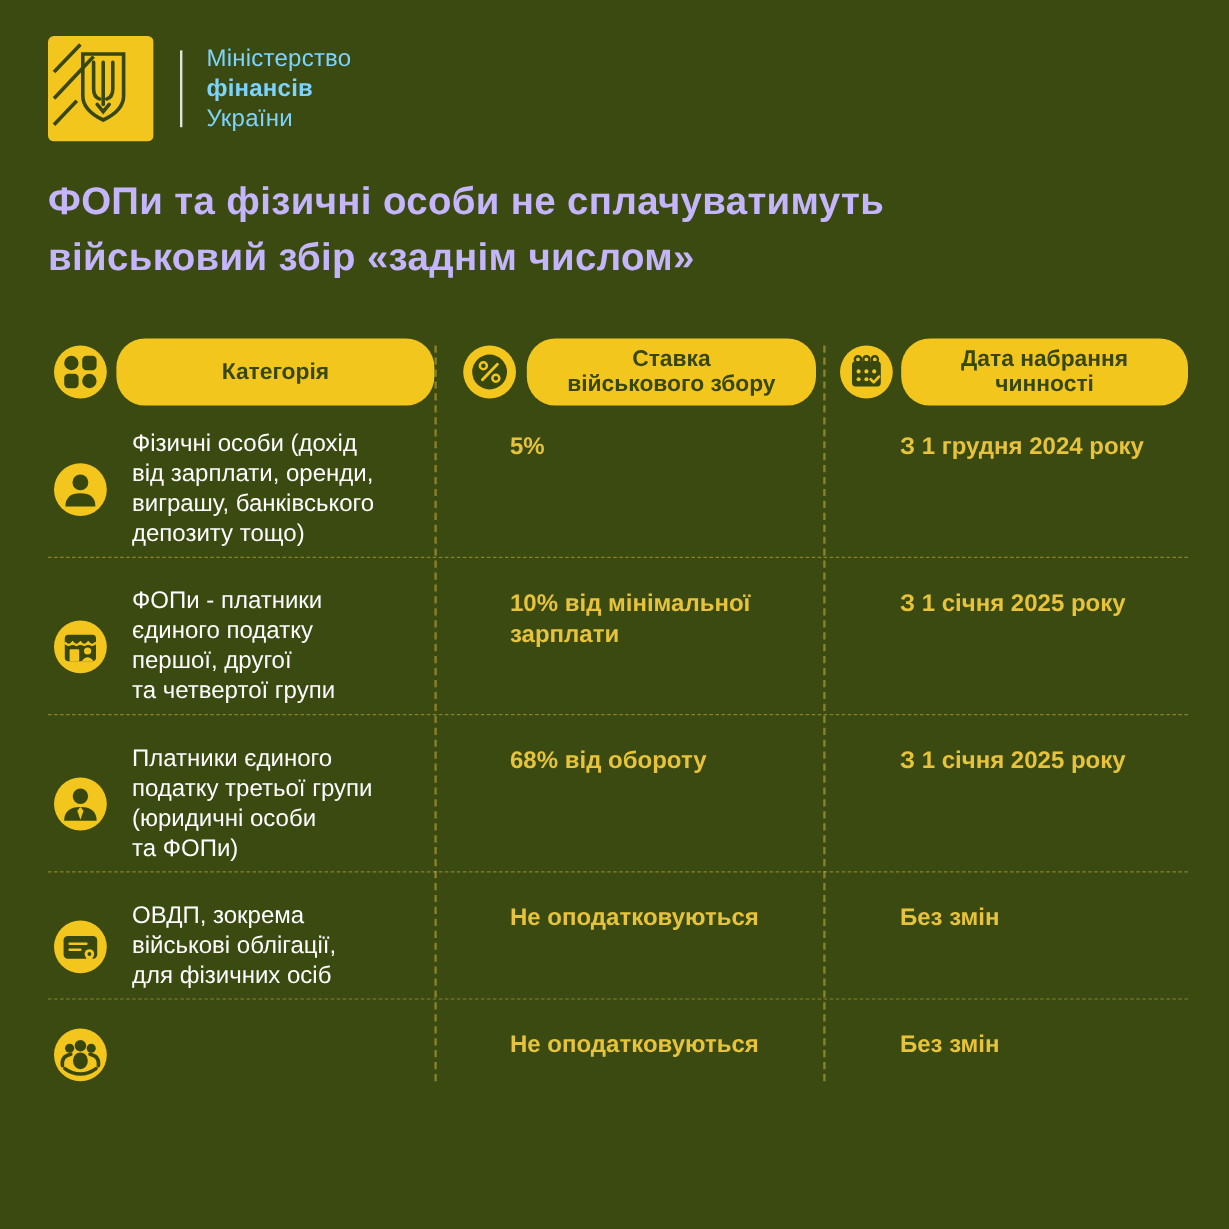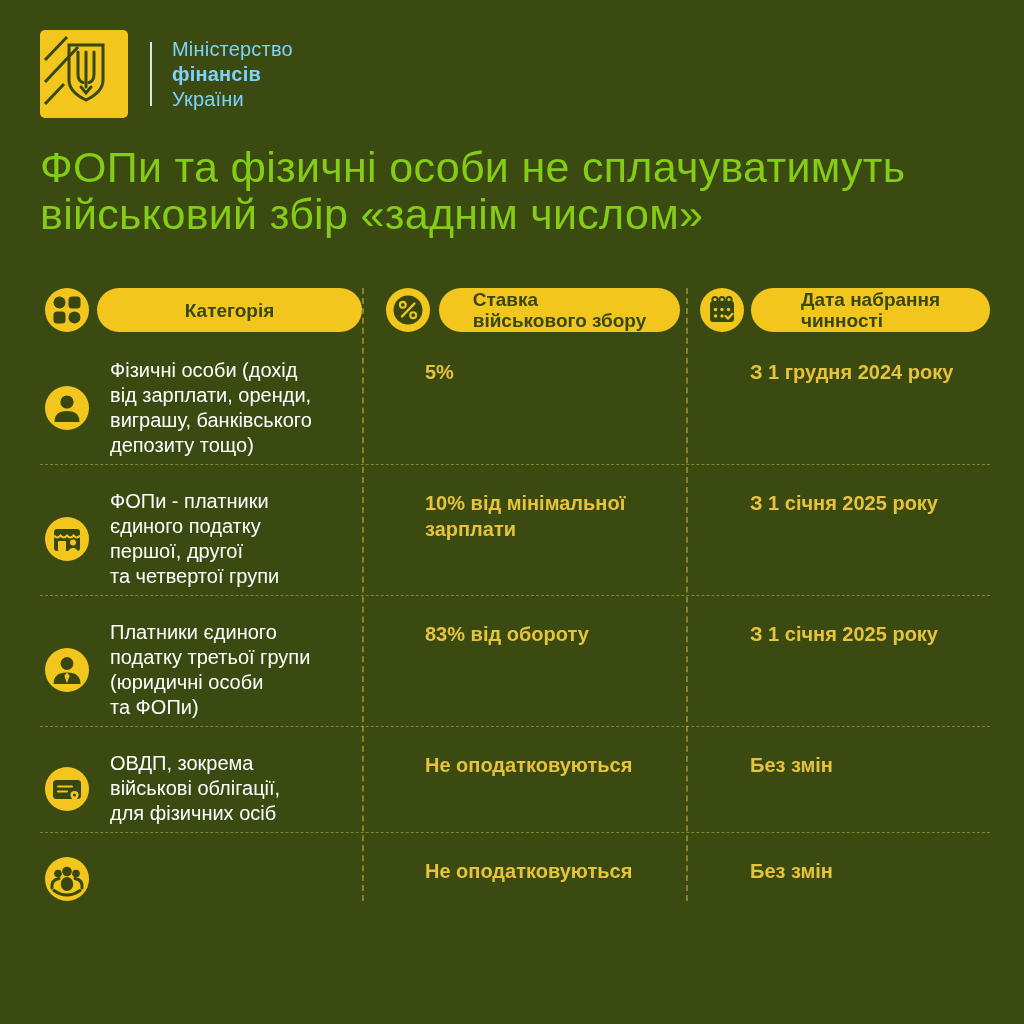--- a/index.html
+++ b/index.html
@@ -15,21 +15,21 @@
   
   .logo { position:absolute; left:40px; top:30px; display:flex; align-items:center; }
   .emblem { width:88px; height:88px; display:block; }
   .logo-sep { width:2px; height:64px; background:rgba(255,255,255,.85); margin:0 20px 0 22px; }
   .logo-text { color:#7dd3fc; font-size:20px; line-height:25px; letter-spacing:.2px; }
   .logo-text .b { font-weight:bold; }
 
   
   .title {
     position:absolute; left:40px; top:144px;
-    color:#84cc16; font-size:43px; font-weight:normal;
+    color:#c4b5fd; font-size:32px; font-weight:bold;
     line-height:47px; letter-spacing:.3px; white-space:pre-line;
   }
 
   
   .table { position:absolute; left:40px; top:286px; width:950px; }
   .vdiv { position:absolute; top:2px; bottom:6px; width:0;
           border-left:2px dashed rgba(231,198,70,.45); }
   .vdiv1 { left:322px; } .vdiv2 { left:646px; }
 
   .t-row { display:grid; grid-template-columns:322px 324px 304px; }
@@ -39,24 +39,24 @@
   .hc1 { padding-left:5px; gap:8px; }
   .hc2 { padding-left:24px; padding-right:6px; gap:9px; }
   .hc3 { padding-left:14px; gap:7px; }
   .icon-circle {
     width:44px; height:44px; border-radius:50%;
     background:#f3c61e; flex:none;
     display:flex; align-items:center; justify-content:center;
   }
   .icon-circle svg { width:44px; height:44px; display:block; }
   .pill {
-    background:#f3c61e; border-radius:24px; height:44px; flex:1;
+    background:#f3c61e; border-radius:24px; height:56px; flex:1;
     display:flex; align-items:center; justify-content:center;
     color:#37470e; font-weight:bold; font-size:19px; line-height:21px;
-    white-space:pre-line;
+    text-align:center; white-space:pre-line;
   }
 
   
   .t-row.data { padding:24px 0 6px; }
   .t-row.data + .t-row.data { border-top:1.5px dashed rgba(231,198,70,.45); }
   .c-cat { display:flex; align-items:center; padding-left:5px; }
   .c-cat .icon-circle { margin-right:21px; }
   .cat-text { color:#ffffff; font-size:20px; line-height:25px; white-space:pre-line; }
   .c-rate { padding-left:63px; padding-top:1px; }
   .c-date { padding-left:64px; padding-top:1px; }
@@ -198,21 +198,21 @@
             <path d="M8.5 36 Q8.5 24.5 22 24.5 Q35.5 24.5 35.5 36 Z" fill="#37470e"></path>
             <path d="M22 24.5 l-2.6 3.2 l2.6 7.5 l2.6 -7.5 Z" fill="#f3c61e"></path>
           </svg>
         </span>
         <span class="cat-text">Платники єдиного
 податку третьої групи
 (юридичні особи
 та ФОПи)</span>
       </div>
       <div class="c-rate">
-        <span class="val">83% від обороту</span>
+        <span class="val">68% від обороту</span>
       </div>
       <div class="c-date">
         <span class="val">З 1 січня 2025 року</span>
       </div>
     </div>
 
     <div class="t-row data">
       <div class="c-cat">
         <span class="icon-circle">
           <svg viewBox="0 0 44 44">

